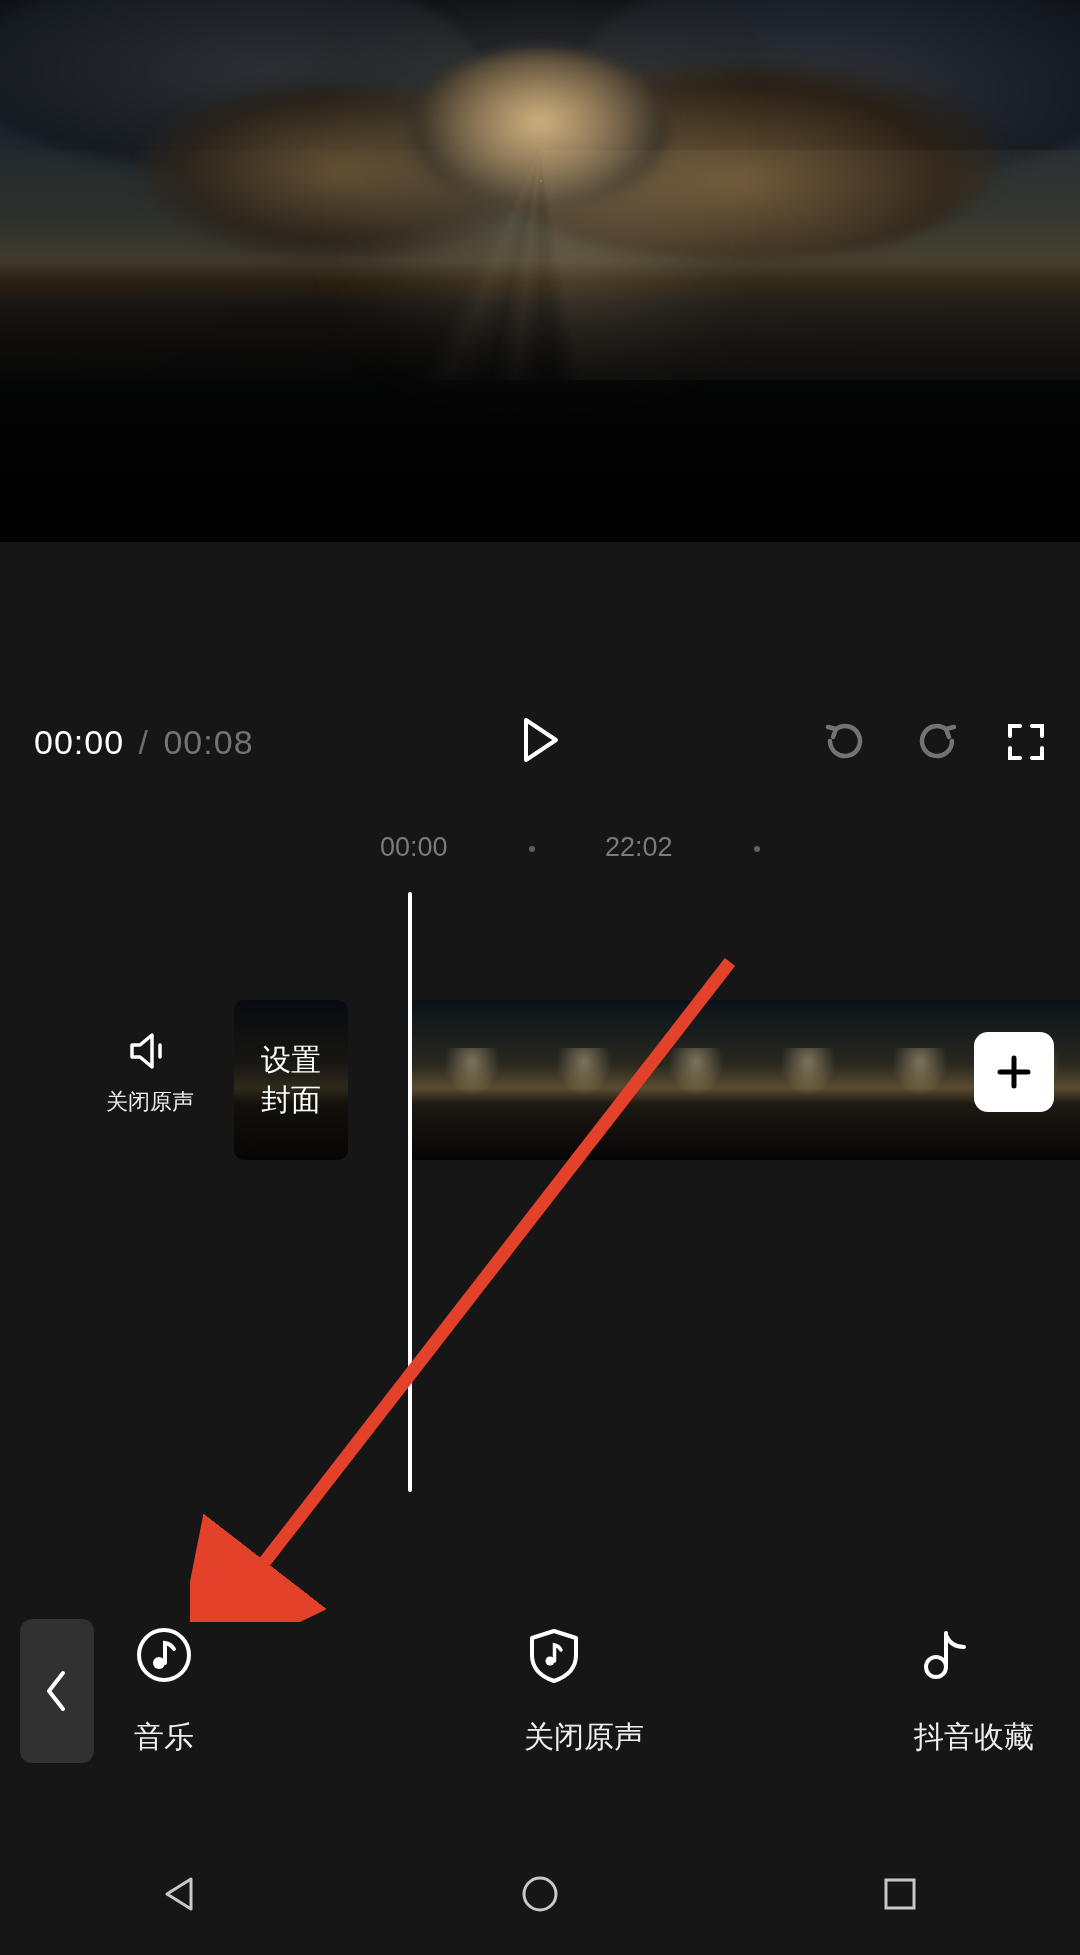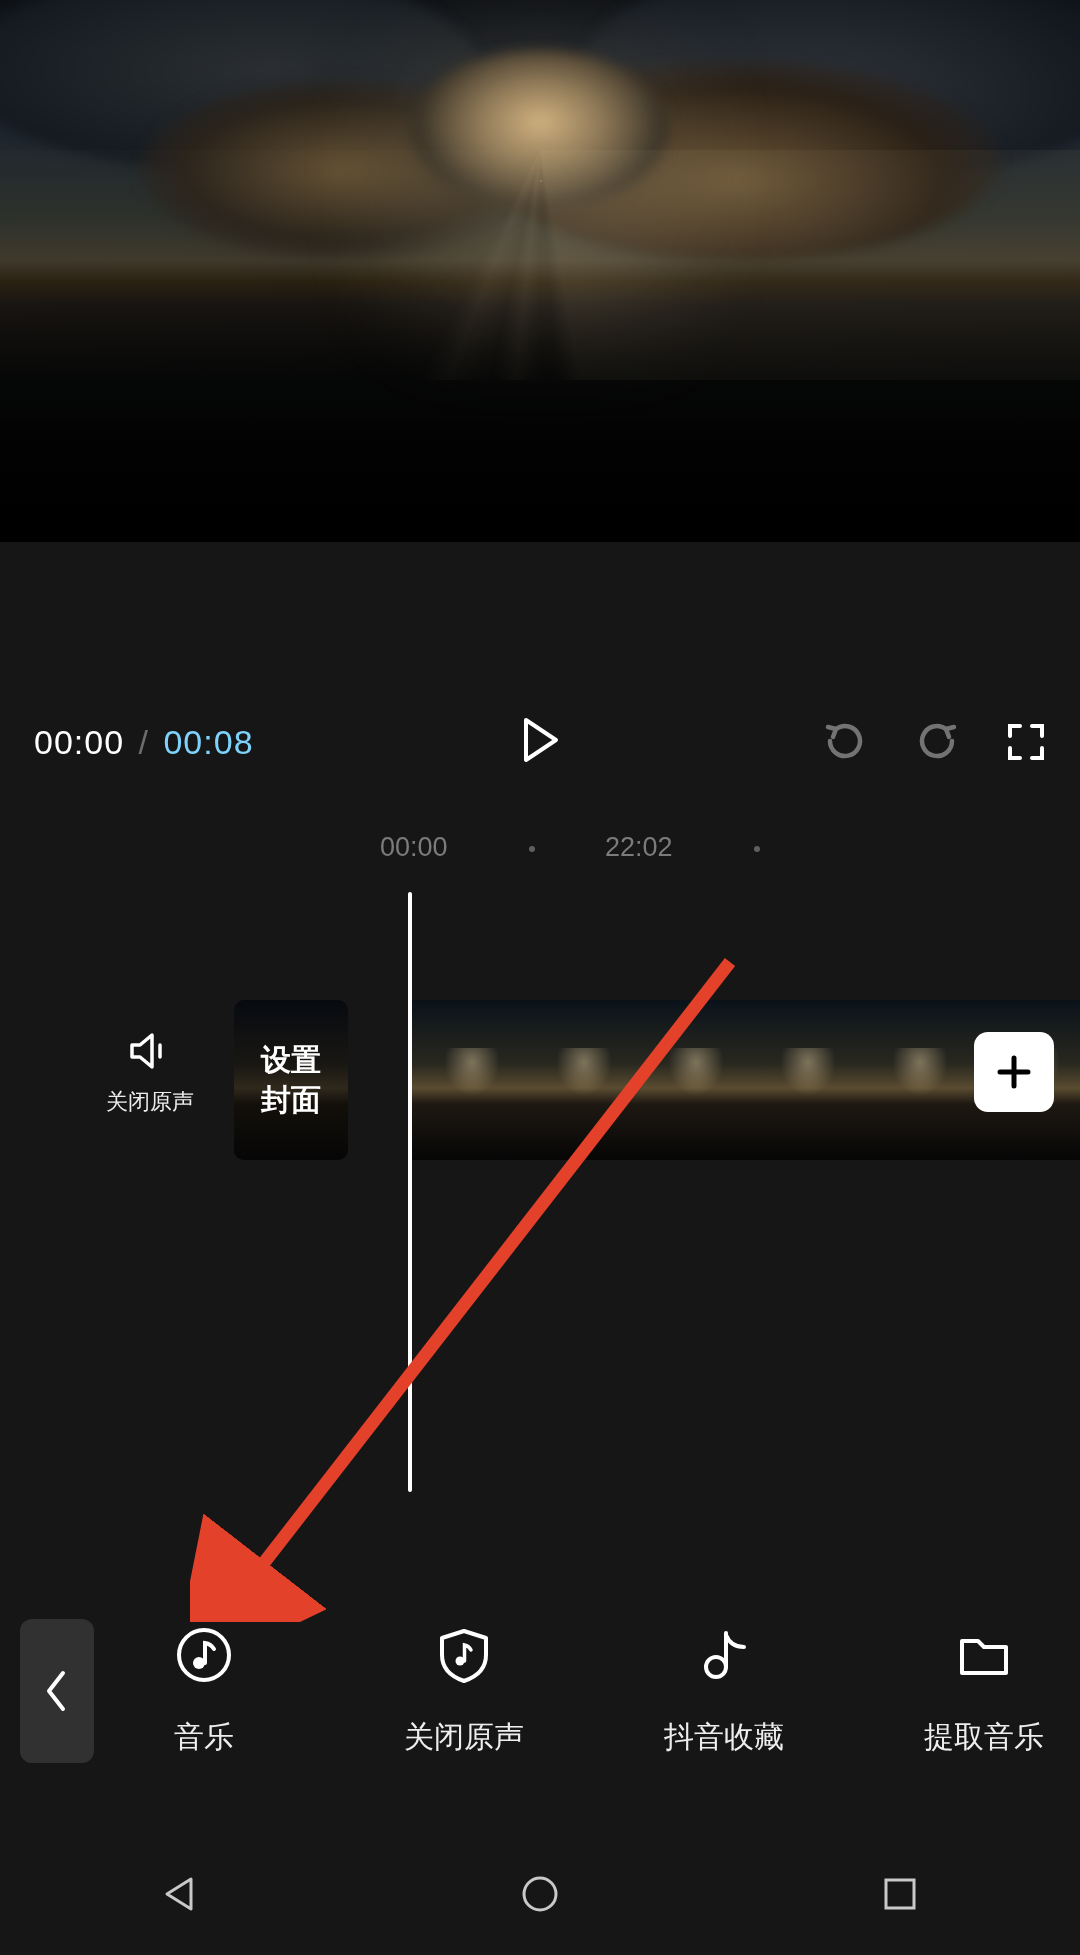--- a/index.html
+++ b/index.html
@@ -28,59 +28,59 @@
   .cloud.e{left:50%;top:50px;width:260px;height:160px;border-radius:50%;margin-left:-130px;
     background:radial-gradient(ellipse at 50% 45%,#c9a978 0%,#7a6649 35%,#2d271e 65%,transparent 85%);}
   .preview::after{content:"";position:absolute;inset:0;background:linear-gradient(180deg,transparent 55%,#000 100%);}
   
   .panel{background:#161616;position:absolute;top:542px;left:0;right:0;bottom:0;}
   
   .controls{position:absolute;top:170px;left:0;right:0;height:60px;display:flex;align-items:center;}
   .time{position:absolute;left:34px;font-size:34px;letter-spacing:1px;}
   .time .cur{color:#fff;}
   .time .sep{color:#6c6c6c;margin:0 4px;}
-  .time .dur{color:#7dd3fc;}
+  .time .dur{color:#737373;}
   .play{position:absolute;left:50%;transform:translateX(-50%);}
   .play svg{width:40px;height:48px;}
   .hist{position:absolute;right:34px;display:flex;align-items:center;gap:46px;}
   .hist svg{width:46px;height:46px;display:block;}
   .hist .fs svg{width:40px;height:40px;}
   
   .ruler{position:absolute;top:290px;left:0;right:0;height:40px;color:#7b7b7b;font-size:27px;}
   .ruler span{position:absolute;}
   .dot{width:6px;height:6px;border-radius:50%;background:#5f5f5f;position:absolute;top:14px;}
   
   .timeline{position:absolute;top:350px;left:0;right:0;height:600px;}
   .playhead{position:absolute;top:0;left:408px;width:4px;height:600px;background:#fff;border-radius:2px;}
   .origsound{position:absolute;left:90px;top:135px;width:120px;text-align:center;}
   .origsound svg{width:48px;height:48px;margin:0 auto 12px auto;display:block;}
   .origsound .lbl{font-size:22px;color:#ededed;}
   .cover{position:absolute;left:234px;top:108px;width:114px;height:160px;border-radius:10px;overflow:hidden;
     display:flex;align-items:center;justify-content:center;color:#fff;font-size:30px;line-height:40px;text-align:center;
-    background:linear-gradient(180deg,#0d141d 0%,#2d2a22 40%,#574b34 55%,#241e14 65%,#0b0b0b 100%);font-weight:bold;}
+    background:linear-gradient(180deg,#0d141d 0%,#2d2a22 40%,#574b34 55%,#241e14 65%,#0b0b0b 100%);}
   .cover::after{content:"";position:absolute;inset:0;background:rgba(0,0,0,.45);}
   .cover span{position:relative;z-index:1;}
   .clipstrip{position:absolute;left:410px;right:0;top:108px;height:160px;display:flex;}
   .frame{height:160px;width:112px;flex:none;
     background:linear-gradient(180deg,#0a121a 0%,#29281f 40%,#5a4c30 55%,#1e1812 65%,#060606 100%);
     position:relative;}
   .frame::before{content:"";position:absolute;left:30%;right:20%;top:30%;height:30%;
     background:radial-gradient(ellipse at 50% 30%,rgba(255,230,180,.4) 0%,transparent 70%);}
   .addbtn{position:absolute;right:26px;top:140px;width:80px;height:80px;background:#fff;border-radius:14px;
     display:flex;align-items:center;justify-content:center;}
   .addbtn svg{width:40px;height:40px;}
   
   .arrow{position:absolute;pointer-events:none;z-index:5;}
   
   .toolbar{position:absolute;left:0;right:0;bottom:164px;height:200px;display:flex;align-items:stretch;}
   .backbtn{margin:28px 0 28px 20px;width:74px;background:#313131;border-radius:12px;
     display:flex;align-items:center;justify-content:center;flex:none;}
   .backbtn svg{width:28px;height:48px;}
   .tools{flex:1;display:flex;align-items:center;justify-content:space-between;padding:0 26px 0 40px;}
-  .tool{display:flex;flex-direction:column;align-items:center;gap:32px;min-width:140px;}
+  .tool{display:flex;flex-direction:column;gap:32px;min-width:140px;}
   .tool svg{width:60px;height:60px;}
   .tool .lbl{font-size:30px;color:#eeeeee;white-space:nowrap;}
   
   .sysnav{position:absolute;bottom:0;left:0;right:0;height:118px;display:flex;align-items:center;justify-content:space-around;}
   .sysnav svg{width:46px;height:46px;}
   .dim{opacity:.4;}
 </style>
 </head>
 <body>
 
@@ -205,26 +205,20 @@
           <div class="lbl">关闭原声</div>
         </div>
         <div class="tool">
           <svg viewBox="0 0 60 60">
             <circle cx="22" cy="42" r="10" fill="none" stroke="#fff" stroke-width="4"></circle>
             <path d="M32 42 V8" stroke="#fff" stroke-width="4" stroke-linecap="round"></path>
             <path d="M32 10 C36 20 44 22 50 22" fill="none" stroke="#fff" stroke-width="4" stroke-linecap="round"></path>
           </svg>
           <div class="lbl">抖音收藏</div>
         </div>
-        <div class="tool">
-          <svg viewBox="0 0 60 60">
-            <path d="M8 16 H24 L30 22 H52 V48 H8 Z" fill="none" stroke="#fff" stroke-width="4" stroke-linejoin="round"></path>
-          </svg>
-          <div class="lbl">提取音乐</div>
-        </div>
       </div>
     </div>
 
     <div class="sysnav">
       <span>
         <svg viewBox="0 0 46 46">
           <path d="M34 8 L10 23 L34 38 Z" fill="none" stroke="#c9c9c9" stroke-width="3" stroke-linejoin="round"></path>
         </svg>
       </span>
       <span>

